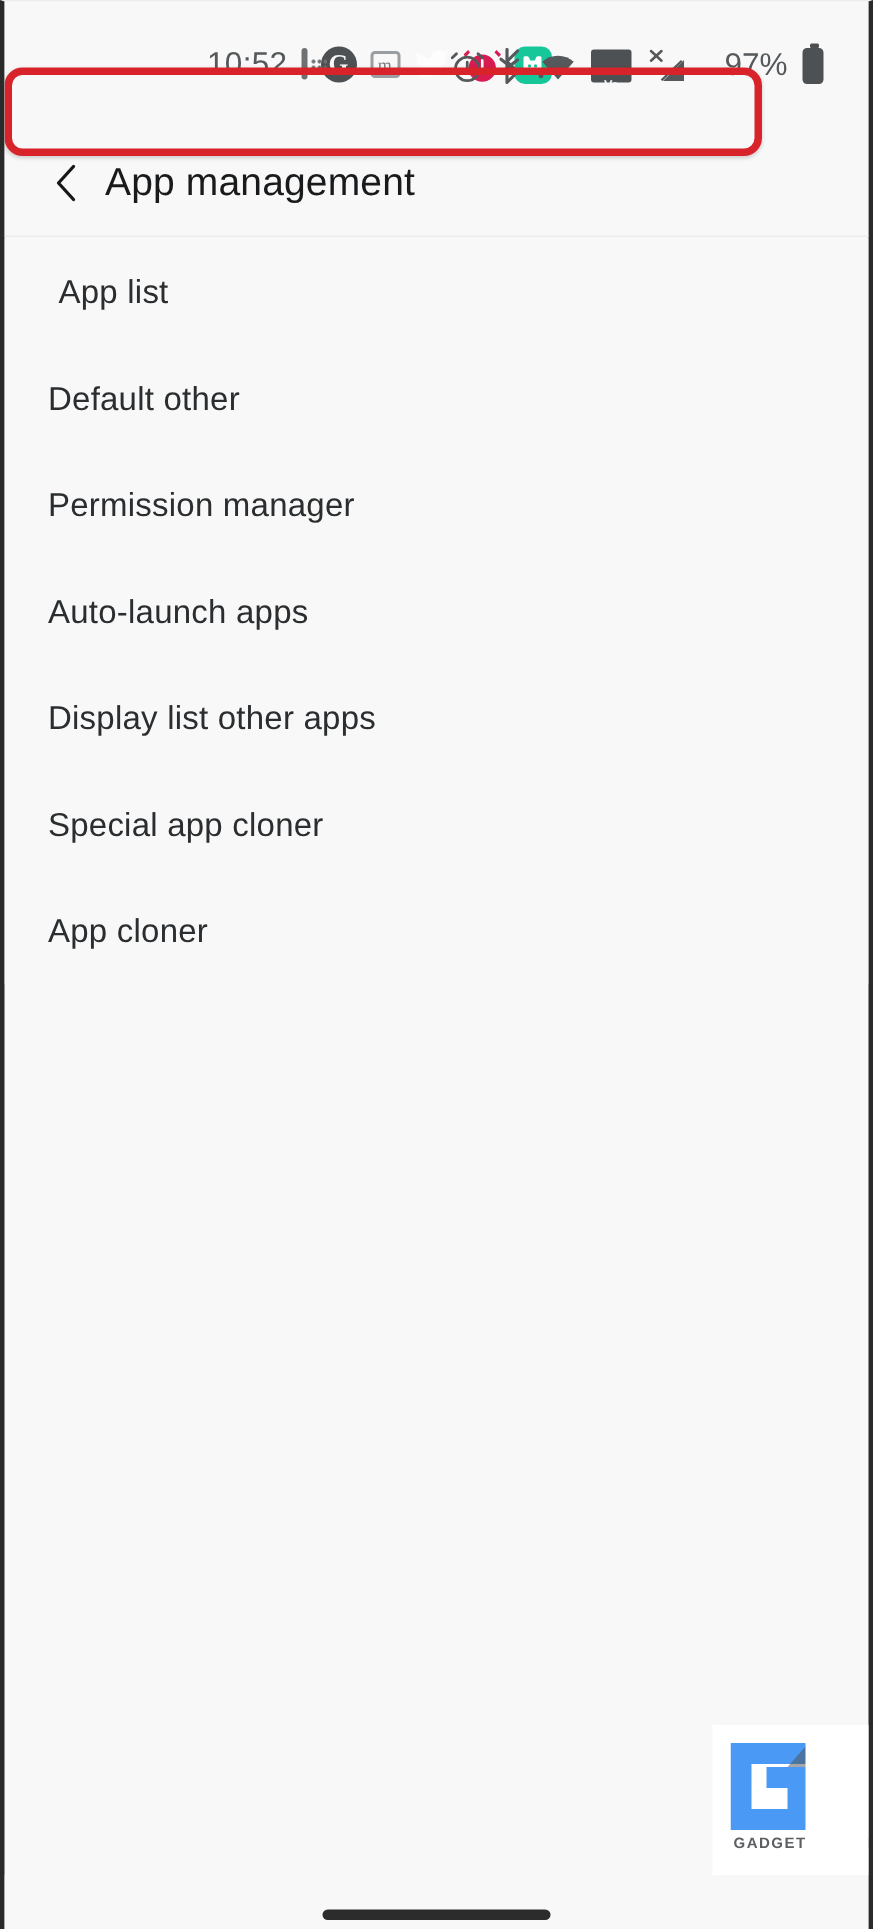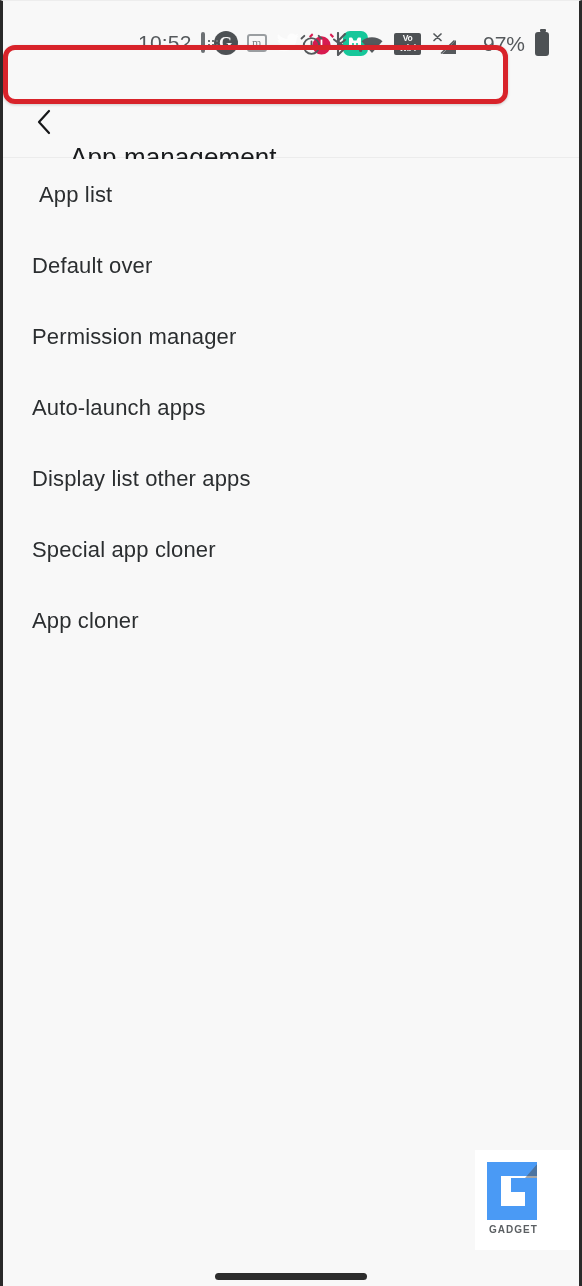--- a/index.html
+++ b/index.html
@@ -70,21 +70,21 @@
     width:25px; height:25px; border-radius:7px; background:#16c79a;
     position:relative;
   }
 
   .s-alarm { width:23px; height:23px; }
   .s-bt { width:18px; height:24px; }
   .s-wifi { width:26px; height:20px; }
   .s-vowifi {
     width:27px; height:22px; background:#4d5154; border-radius:2px;
     color:#f8f8f8; font-size:8.5px; font-weight:bold; line-height:10px;
-    text-align:center; padding-top:0; letter-spacing:-.3px;
+    text-align:center; padding-top:18px; letter-spacing:-.3px;
     font-family:"Liberation Sans", sans-serif;
   }
   .s-sig { width:28px; height:24px; position:relative; }
   .s-batt {
     width:14px; height:24px; border:2.5px solid #4d5154; border-radius:3px;
     position:relative; background:#4d5154;
   }
   .s-batt::before{
     content:""; position:absolute; left:3px; top:-5px;
     width:6px; height:3px; background:#4d5154; border-radius:1px;
@@ -96,21 +96,21 @@
     background:#f8f8f8;
     border-bottom:1px solid #ececec;
   }
   #back-chevron {
     position:absolute; left:28px; top:20px;
     width:26px; height:30px; cursor:pointer;
   }
   #page-title {
     position:absolute; left:67px; top:19px;
     font-size:26px; color:#181a1c; letter-spacing:.1px;
-    font-family:"Liberation Sans", sans-serif; font-weight:400;margin-top:36px;
+    font-family:"Liberation Sans", sans-serif; font-weight:400;
   }
 
   
   #list {
     position:absolute; left:0; top:158px; width:576px;
     background:#f8f8f8;
   }
   .row {
     position:relative; height:71px;
     display:flex; align-items:center;
@@ -256,21 +256,21 @@
     <div id="page-title">App management</div>
   </div>
 
   <div id="list">
 
     <div class="row first">
       <span class="row-label">App list</span>
     </div>
 
     <div class="row">
-      <span class="row-label">Default over</span>
+      <span class="row-label">Default other</span>
     </div>
 
     <div class="row">
       <span class="row-label">Permission manager</span>
     </div>
 
     <div class="row">
       <span class="row-label">Auto-launch apps</span>
     </div>
 

